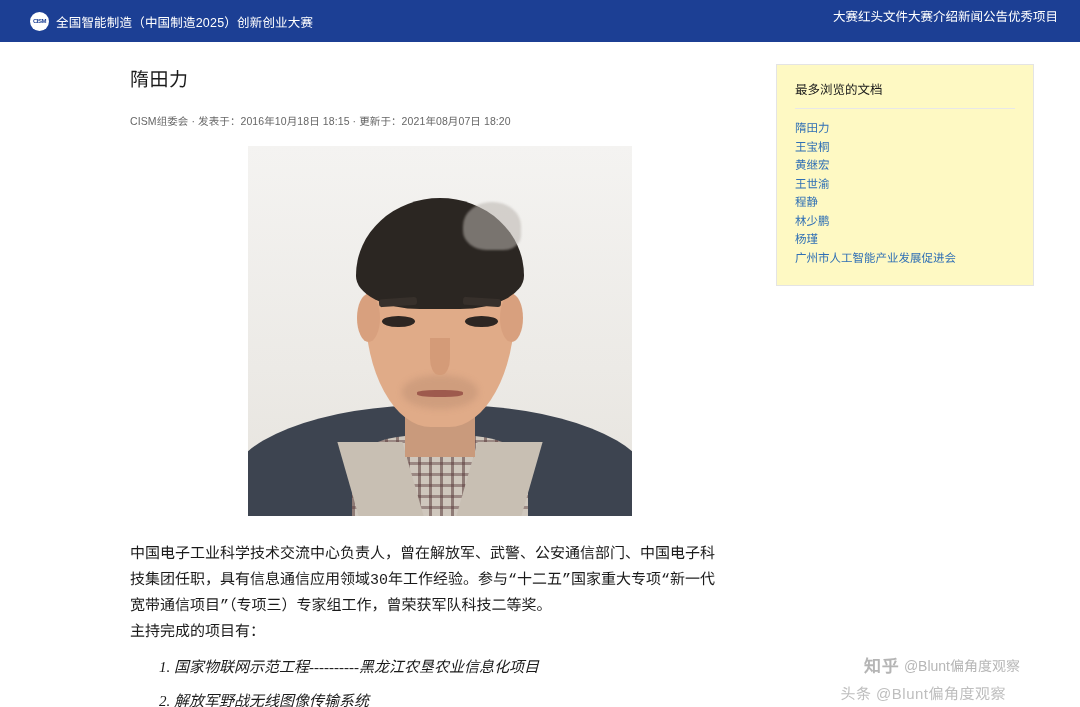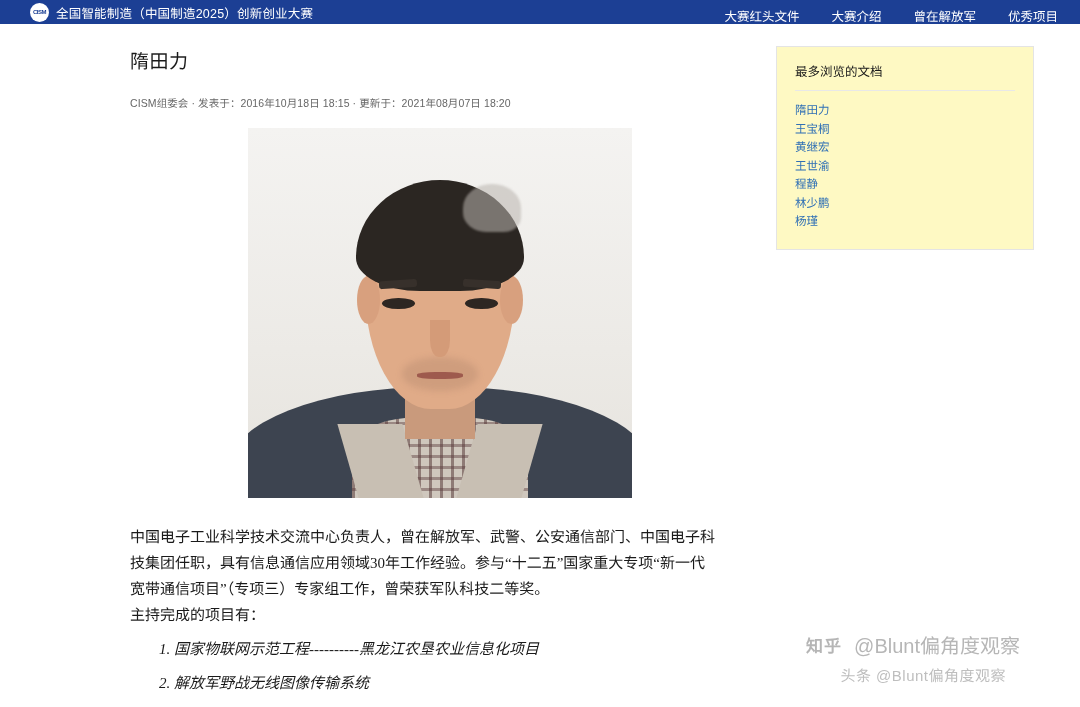--- a/index.html
+++ b/index.html
@@ -7,21 +7,21 @@
     margin: 0; padding: 0;
     width: 1080px; height: 707px;
     overflow: hidden;
     background: #ffffff;
     font-family: "Liberation Sans", sans-serif;
   }
 
   
   .topbar {
     width: 1080px;
-    height: 24px;
+    height: 42px;
     background: #1c3f94;
     display: flex;
     align-items: center;
     color: #ffffff;
     position: relative;
   }
   .brand {
     display: flex;
     align-items: center;
     padding-left: 30px;
@@ -43,21 +43,20 @@
     letter-spacing: 0.2px;
     white-space: nowrap;
   }
   .topnav {
     position: absolute;
     right: 22px;
     top: 0;
     height: 30px;
     display: flex;
     align-items: center;
-    gap: 32px;
   }
   .topnav-item {
     font-size: 12.5px;
     color: #ffffff;
     white-space: nowrap;
     cursor: pointer;
   }
 
   
   .page {
@@ -209,21 +208,21 @@
   }
 
   .article-body {
     margin-top: 26px;
     width: 588px;
     font-family: "Liberation Serif", serif;
     font-size: 15px;
     line-height: 26px;
     color: #1a1a1a;
   }
-  .article-body p { margin: 0; }
+  .article-body p { margin: 0; font-family: Liberation Mono, monospace; }
   .article-list {
     margin: 0;
     padding-left: 36px;
     font-family: "Liberation Serif", serif;
     font-size: 15px;
     line-height: 26px;
   }
   .article-list li { margin: 8px; font-style: italic; }
 
   
@@ -253,31 +252,31 @@
     white-space: nowrap;
   }
 
   
   .wm-zhihu {
     position: absolute;
     right: 60px;
     bottom: 42px;
     display: flex;
     align-items: center;
-    gap: 12px;
+    gap: 4px;
     opacity: 0.72;
   }
   .wm-zhihu-logo {
     font-size: 17px;
     font-weight: bold;
     color: #999999;
     letter-spacing: 1px;
   }
   .wm-zhihu-text {
-    font-size: 20px;
+    font-size: 14px;
     color: #9a9a9a;
   }
   .wm-toutiao {
     position: absolute;
     right: 74px;
     bottom: 16px;
     font-size: 15px;
     color: #b0b0b0;
     opacity: 0.82;
     letter-spacing: 0.5px;
@@ -288,21 +287,21 @@
 <body>
 
 <div class="topbar">
   <div class="brand">
     <span class="brand-logo">CISM</span>
     <span class="brand-title">全国智能制造（中国制造2025）创新创业大赛</span>
   </div>
   <nav class="topnav">
     <span class="topnav-item">大赛红头文件</span>
     <span class="topnav-item">大赛介绍</span>
-    <span class="topnav-item">曾在解放军</span>
+    <span class="topnav-item">新闻公告</span>
     <span class="topnav-item">优秀项目</span>
   </nav>
 </div>
 
 <div class="page">
 
   <article class="article">
     <h1 class="article-title">隋田力</h1>
     <div class="article-meta">CISM组委会 · 发表于：2016年10月18日 18:15 · 更新于：2021年08月07日 18:20</div>
 
@@ -342,20 +341,21 @@
 
   <aside class="sidebar">
     <div class="sidebar-title">最多浏览的文档</div>
     <a class="sidebar-link">隋田力</a>
     <a class="sidebar-link">王宝桐</a>
     <a class="sidebar-link">黄继宏</a>
     <a class="sidebar-link">王世渝</a>
     <a class="sidebar-link">程静</a>
     <a class="sidebar-link">林少鹏</a>
     <a class="sidebar-link">杨瑾</a>
+    <a class="sidebar-link">广州市人工智能产业发展促进会</a>
   </aside>
 
   <div class="wm-zhihu">
     <span class="wm-zhihu-logo">知乎</span>
     <span class="wm-zhihu-text">@Blunt偏角度观察</span>
   </div>
   <div class="wm-toutiao">头条 @Blunt偏角度观察</div>
 
 </div>
 

